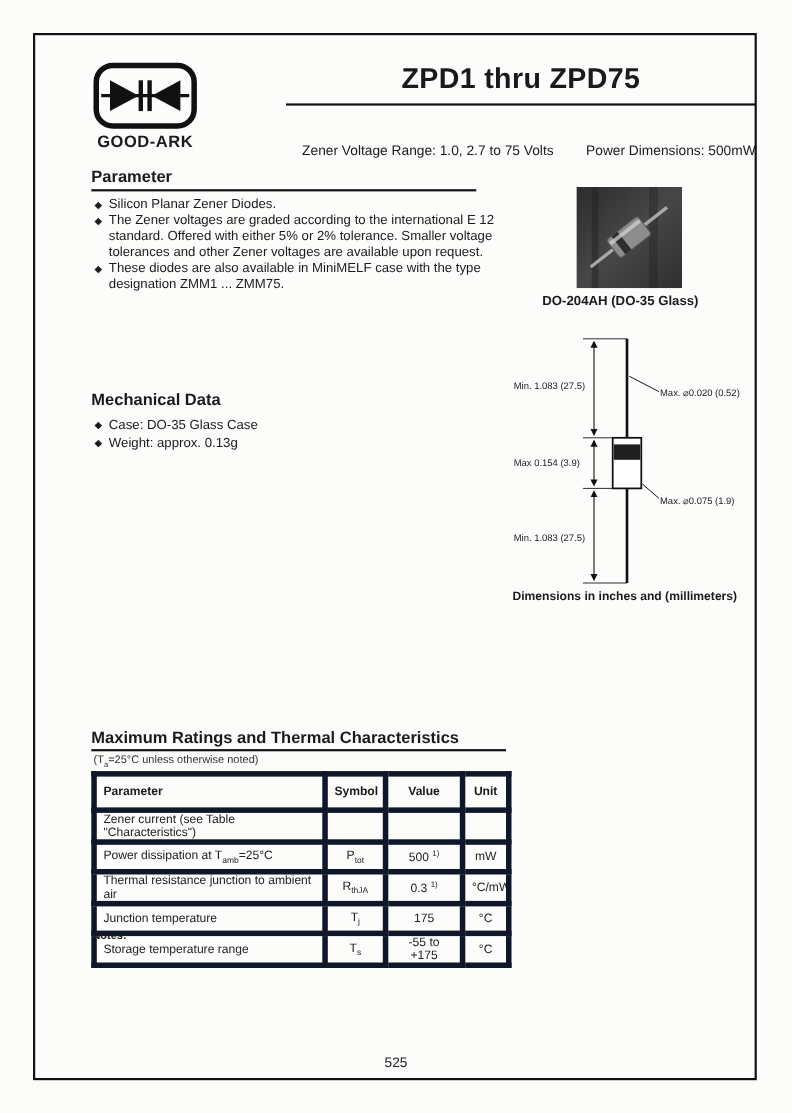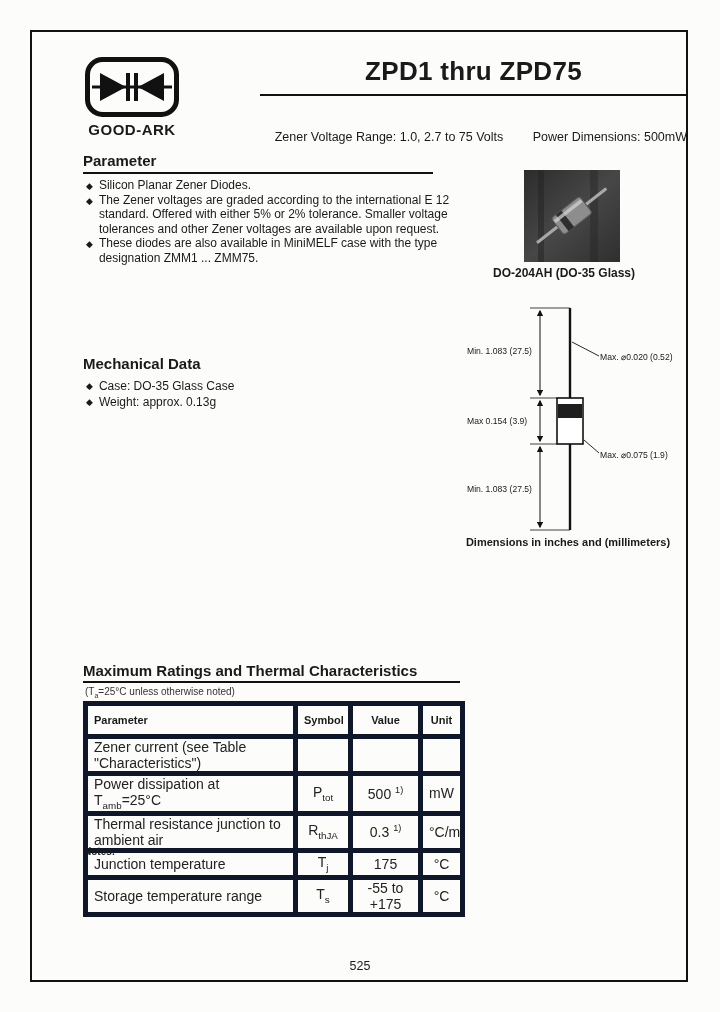--- a/index.html
+++ b/index.html
@@ -39,21 +39,21 @@
                font-weight:bold;font-size:11px;}
   svg text{font-family:"Liberation Sans",sans-serif;fill:#1a1a1a;}
 
   
   .cond{position:absolute;left:85px;top:686px;font-size:10px;color:#333;}
   table.ratings{position:absolute;left:83px;top:701px;width:377px;border-collapse:collapse;
                 table-layout:fixed;border:2px solid #111;}
   table.ratings th, table.ratings td{border:5px solid #0f172a;overflow:hidden;}
   table.ratings th{height:28px;font-size:11px;font-weight:bold;text-align:center;padding:0 6px;}
   table.ratings th.h-param{text-align:left;}
-  table.ratings td{height:22px;font-size:14px;padding:0 6px;color:#222;}
+  table.ratings td{height:22px;font-size:11px;padding:0 6px;color:#222;}
   td.c-param{text-align:left;}
   td.c-center{text-align:center;}
   .tsub{font-size:70%;vertical-align:sub;}
   .tsup{font-size:65%;vertical-align:super;}
 
   .notes-label{position:absolute;left:84px;top:846px;font-size:10px;font-weight:bold;}
   .notes{position:absolute;left:122px;top:846px;width:420px;font-size:10px;line-height:13px;color:#222;}
 
   .page-number{position:absolute;left:0;top:959px;width:720px;text-align:center;font-size:12.5px;}
 </style>

